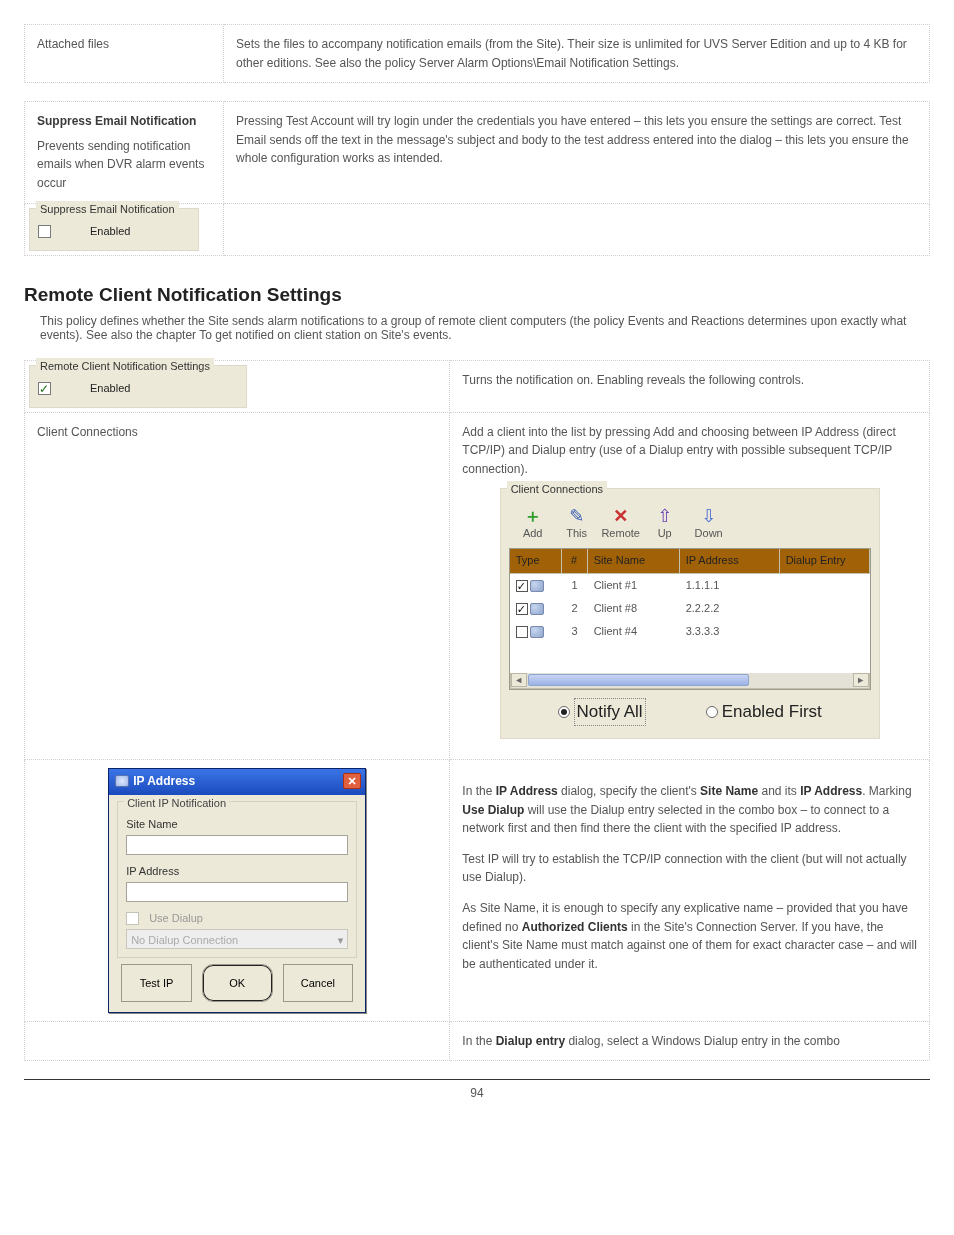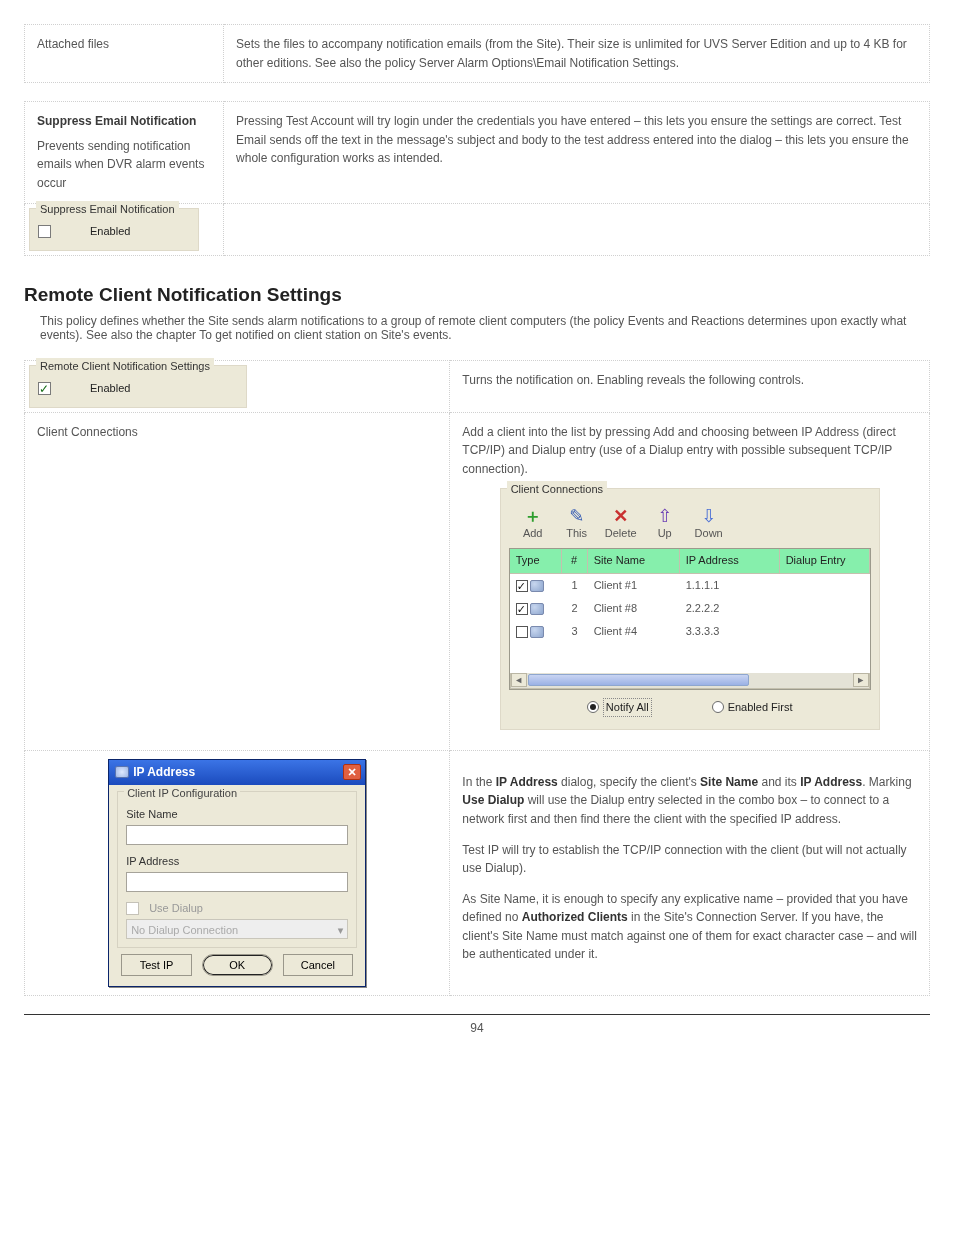--- a/index.html
+++ b/index.html
@@ -92,41 +92,41 @@
   .ic-edit { color: #3a5fb5; }
   .ic-del { color: #c93030; font-weight:bold; }
   .ic-up { color: #6a3fb5; }
   .ic-down { color: #4a6fd5; }
   .cc-grid {
     border: 1px solid #9c9a8c;
     background: #fff;
     font-family: Tahoma, Arial, sans-serif;
     font-size: 11px;
   }
-  .cc-ghdr { display:flex; background:#86efac; border-bottom:1px solid #c4c0ae; }
+  .cc-ghdr { display:flex; background:#a16207; border-bottom:1px solid #c4c0ae; }
   .cc-gh { border-right:1px solid #c4c0ae; padding:3px 6px; color:#222; }
   .c-type { width: 52px; }
   .c-num  { width: 26px; text-align:center; }
   .c-site { width: 92px; }
   .c-ip   { width: 100px; }
   .c-dial { flex:1; }
   .cc-row { display:flex; padding:2px 0; }
   .cc-cell { padding: 1px 6px; }
   .rowchk { width:12px;height:12px;border:1px solid #555;background:#fff;display:inline-block;vertical-align:middle;position:relative;}
   .rowchk.on::after{content:"✓";position:absolute;top:-3px;left:0;font-size:11px;color:#111;}
   .netic { width:14px;height:12px;display:inline-block;vertical-align:middle;margin-left:2px;background:radial-gradient(circle at 30% 30%, #c7d6ef, #8ea6ce);border:1px solid #7a8aae;border-radius:2px;}
   .cc-scroll {
     height: 16px; margin-top:30px;
     background:#e4e2d6;border:1px solid #c4c0ae;border-top:none;
     position:relative;
   }
   .cc-scroll .lbtn,.cc-scroll .rbtn{position:absolute;top:0;width:16px;height:14px;background:#ece9d8;border:1px solid #bab6a4;text-align:center;font-size:9px;line-height:12px;color:#666;}
   .cc-scroll .lbtn{left:0;} .cc-scroll .rbtn{right:0;}
   .cc-scroll .thumb{position:absolute;left:17px;right:120px;top:1px;height:12px;background:linear-gradient(#c9d4f2,#9bb1e5);border:1px solid #8ea6ce;border-radius:2px;}
-  .cc-radios { display:flex; justify-content:center; gap:60px; padding:8px 4px 2px 4px; font-family:Tahoma, Arial, sans-serif; font-size:11px; color:#222;}
+  .cc-radios { display:flex; justify-content:center; gap:60px; padding:8px 4px 2px 4px; font-family:Tahoma, Arial, sans-serif; font-size:17px; color:#222;}
   .radio { display:flex; align-items:center; gap:4px;}
   .rdot { width:12px;height:12px;border:1px solid #6a6a6a;border-radius:50%;background:#fff;position:relative;flex-shrink:0;}
   .rdot.on::after{content:"";position:absolute;top:2px;left:2px;width:6px;height:6px;border-radius:50%;background:#222;}
   .radio .boxed { border:1px dotted #888; padding:0 2px;}
   
   .dlg {
     width: 258px;
     border:1px solid #0a246a;
     background:#ece9d8;
     margin: 2px auto;
@@ -142,21 +142,21 @@
   .dlg-title .x { width:18px;height:16px;background:#e06040;border:1px solid #b03010;color:#fff;font-size:11px;line-height:14px;text-align:center;border-radius:2px;}
   .dlg-body { padding:6px 8px 8px 8px; }
   .dlg .grp { border:1px solid #d6d2c2; padding:10px 8px 8px 8px; position:relative; }
   .dlg .grp .glegend{position:absolute;top:-7px;left:6px;background:#ece9d8;padding:0 3px;font-size:11px;color:#444;}
   .lbl { font-size:11px;color:#333;margin:4px 0 2px 0;}
   .txt { width:100%;height:20px;border:1px solid #a6a39a;background:#fff;}
   .disabled-lbl{color:#999;font-size:11px;margin-top:8px;display:flex;align-items:center;gap:4px;}
   .combo { width:100%;height:20px;border:1px solid #c9c6bb;background:#eee;color:#aaa;font-size:11px;padding:2px 4px;position:relative;margin-top:2px;}
   .combo::after{content:"▾";position:absolute;right:4px;top:2px;color:#999;}
   .dlg-btns { display:flex; justify-content:space-between; padding:6px 4px 2px 4px; gap:10px;}
-  .wbtn { flex:1; height:22px; border:1px solid #9a978b; background:#ece9d8; font-size:11px; }
+  .wbtn { flex:1; height:38px; border:1px solid #9a978b; background:#ece9d8; font-size:11px; }
   .wbtn.default { box-shadow: inset 0 0 0 1px #222; border-radius: 11px; }
   .footer-rule { border:0; border-top:1px solid #333; margin-top:6px;}
   .pg { text-align:center; margin-top:6px; color:#555;}
   b.inline { color:#333; }
 </style>
 </head>
 <body>
 
 <table class="tbl">
   <tbody>
@@ -211,21 +211,21 @@
   <tr>
     <td class="left34">Client Connections</td>
     <td class="right66">
       <div>Add a client into the list by pressing Add and choosing between IP Address (direct TCP/IP) and Dialup entry (use of a Dialup entry with possible subsequent TCP/IP connection).</div>
 
       <div class="groupbox cc-panel">
         <span class="legend">Client Connections</span>
         <div class="cc-toolbar">
           <div class="cc-tool"><span class="ic ic-add">＋</span><span>Add</span></div>
           <div class="cc-tool"><span class="ic ic-edit">✎</span><span>This</span></div>
-          <div class="cc-tool"><span class="ic ic-del">✕</span><span>Delete</span></div>
+          <div class="cc-tool"><span class="ic ic-del">✕</span><span>Remote</span></div>
           <div class="cc-tool"><span class="ic ic-up">⇧</span><span>Up</span></div>
           <div class="cc-tool"><span class="ic ic-down">⇩</span><span>Down</span></div>
         </div>
         <div class="cc-grid">
           <div class="cc-ghdr">
             <div class="cc-gh c-type">Type</div>
             <div class="cc-gh c-num">#</div>
             <div class="cc-gh c-site">Site Name</div>
             <div class="cc-gh c-ip">IP Address</div>
             <div class="cc-gh c-dial">Dialup Entry</div>
@@ -278,21 +278,21 @@
       <div class="dlg">
         <div class="dlg-title">
           <span style="display:flex;align-items:center;gap:4px;">
             <span style="width:14px;height:12px;background:radial-gradient(circle,#dfe9ff,#9fb7e6);border:1px solid #5a74b0;border-radius:2px;"></span>
             <span>IP Address</span>
           </span>
           <span class="x">✕</span>
         </div>
         <div class="dlg-body">
           <div class="grp">
-            <span class="glegend">Client IP Configuration</span>
+            <span class="glegend">Client IP Notification</span>
             <div class="lbl">Site Name</div>
             <div class="txt"></div>
             <div class="lbl" style="margin-top:8px;">IP Address</div>
             <div class="txt"></div>
             <div class="disabled-lbl">
               <span class="chkbox" style="border-color:#c5c2b8;"></span>
               <span>Use Dialup</span>
             </div>
             <div class="combo">No Dialup Connection</div>
           </div>
@@ -308,17 +308,23 @@
       <p>
         <span>In the </span><b class="inline">IP Address</b><span> dialog, specify the client's </span><b class="inline">Site Name</b><span> and its </span><b class="inline">IP Address</b><span>. Marking </span><b class="inline">Use Dialup</b><span> will use the Dialup entry selected in the combo box – to connect to a network first and then find there the client with the specified IP address.</span>
       </p>
       <p>Test IP will try to establish the TCP/IP connection with the client (but will not actually use Dialup).</p>
       <p>
         <span>As Site Name, it is enough to specify any explicative name – provided that you have defined no </span><b class="inline">Authorized Clients</b><span> in the Site's Connection Server. If you have, the client's Site Name must match against one of them for exact character case – and will be authenticated under it.</span>
       </p>
     </td>
   </tr>
 
+  <tr>
+    <td class="left25b"></td>
+    <td>
+      <span>In the </span><b class="inline">Dialup entry</b><span> dialog, select a Windows Dialup entry in the combo</span>
+    </td>
+  </tr>
 </tbody>
   </table>
 
 <hr class="footer-rule">
 <div class="pg">94</div>
 
 </body></html>

